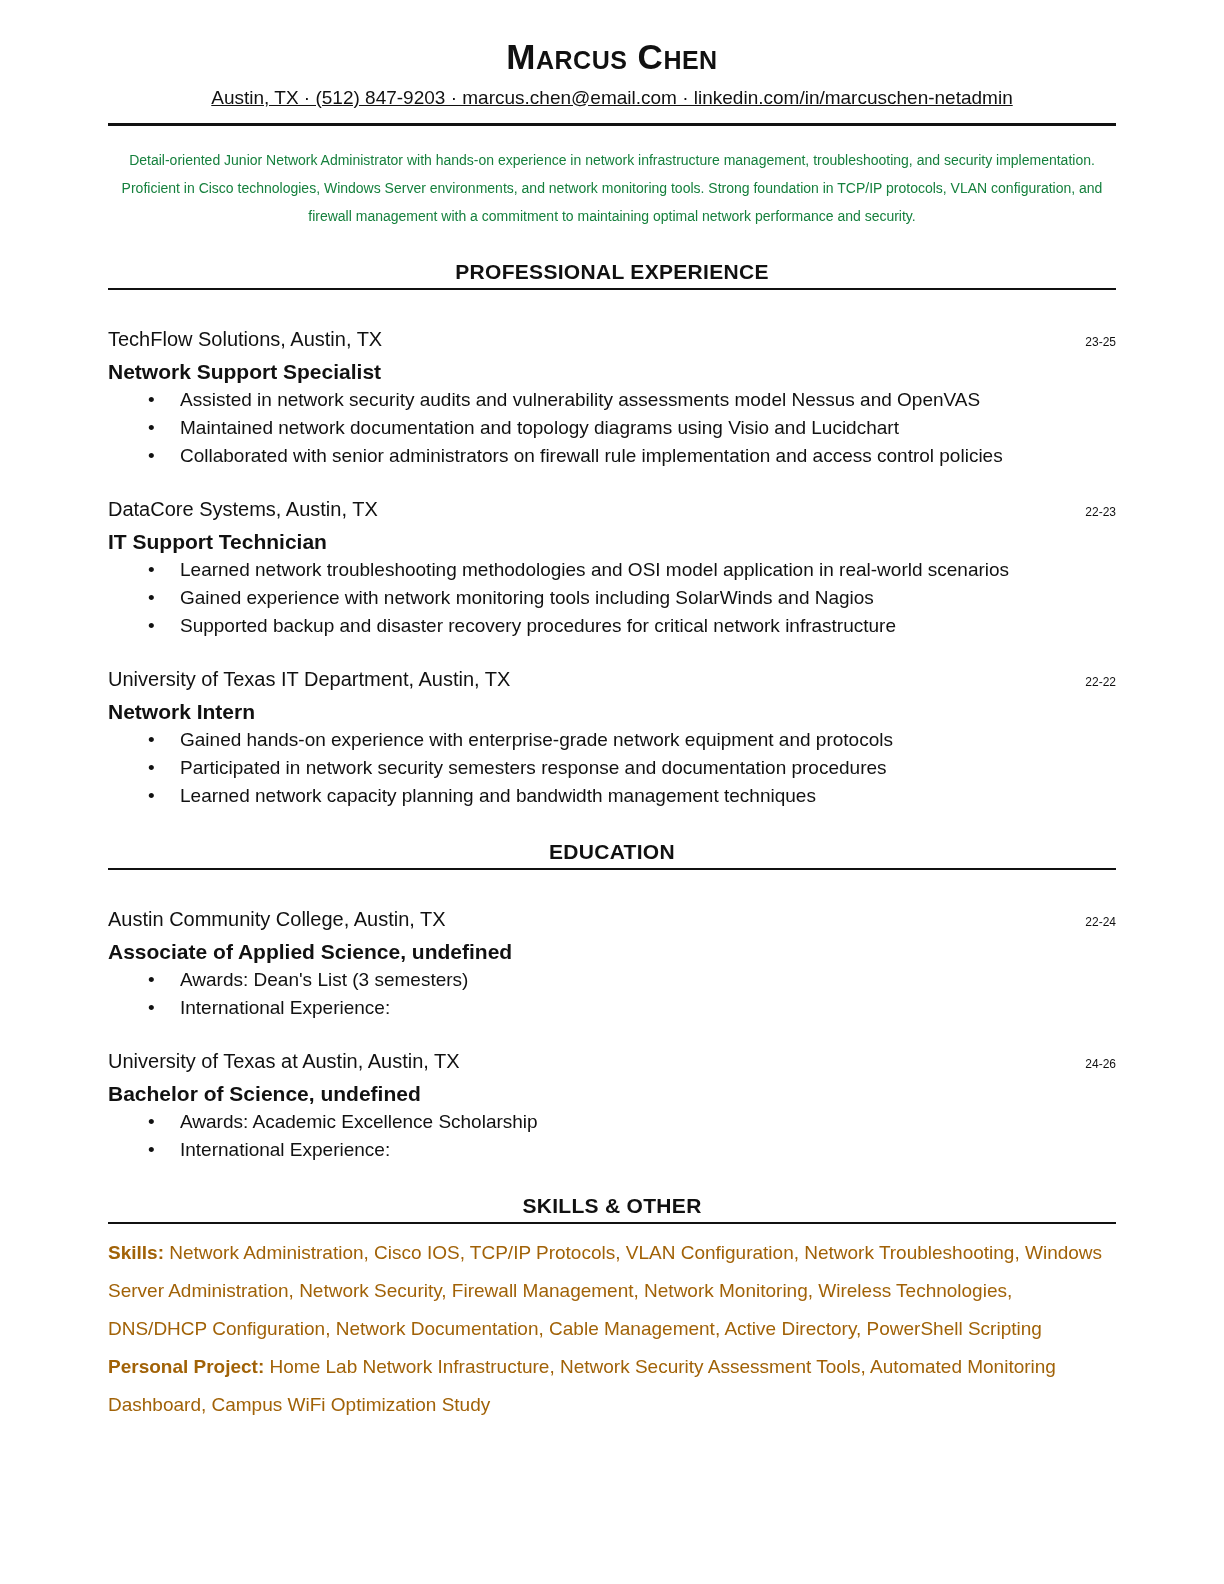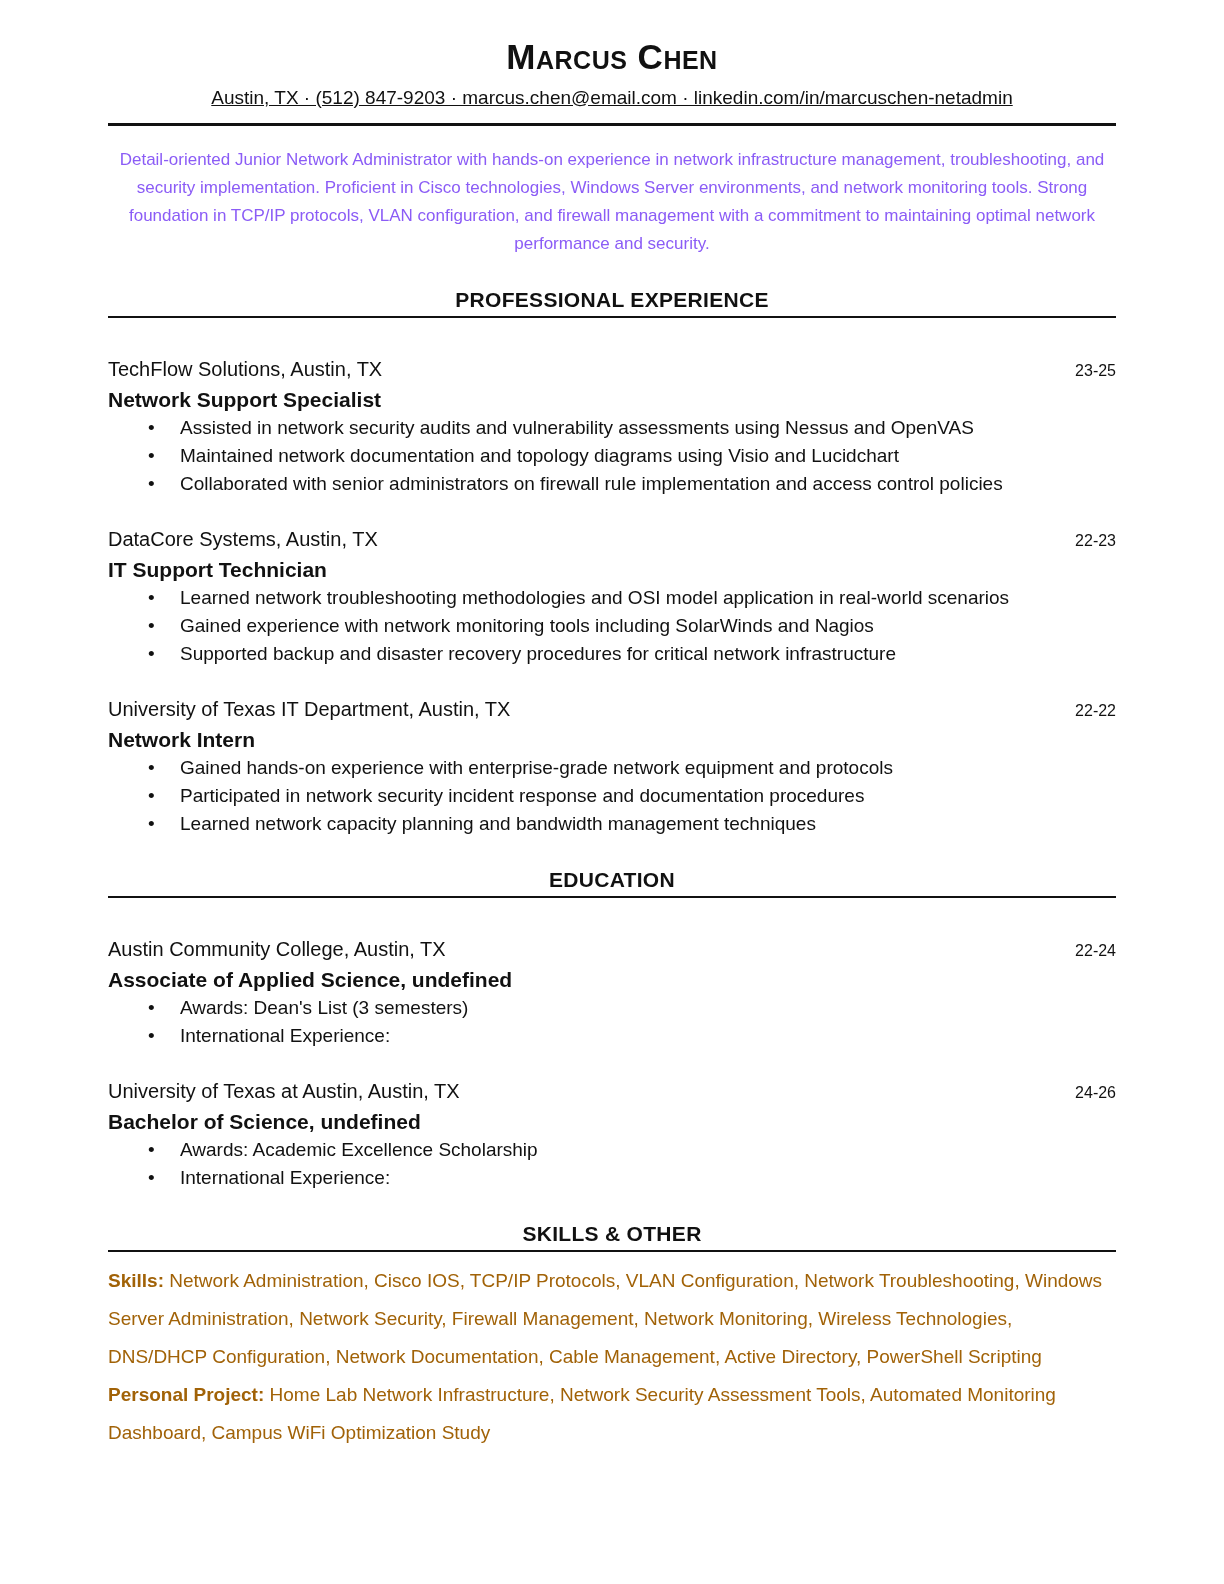--- a/index.html
+++ b/index.html
@@ -38,45 +38,45 @@
     border-top: 3px solid #111111;
     margin: 14px 0 0 0;
   }
   .rule-thin {
     border: none;
     border-top: 2px solid #111111;
     margin: 4px 0 10px 0;
   }
   .summary {
     text-align: center;
-    font-size: 17px;
+    font-size: 14px;
     line-height: 28px;
     margin-top: 20px;
-    color: #8b5cf6;
+    color: #15803d;
   }
   .section {
     margin-top: 30px;
   }
   .section-title {
     text-align: center;
     font-size: 21px;
     font-weight: 700;
     letter-spacing: 0.3px;
     color: #111111;
   }
   .entry-head {
     display: flex;
     justify-content: space-between;
     align-items: baseline;
     font-size: 20px;
     line-height: 29px;
     color: #111111;
   }
   .entry-dates {
-    font-size: 16px;
+    font-size: 12px;
     white-space: nowrap;
     margin-top: 28px;
   }
   .entry-role {
     font-size: 21px;
     font-weight: 700;
     line-height: 29px;
     color: #111111;
   }
   .bullets {
@@ -128,21 +128,21 @@
 
     <div>
       <div class="entry-head">
         <span>TechFlow Solutions, Austin, TX</span>
         <span class="entry-dates">23-25</span>
       </div>
       <div class="entry-role">Network Support Specialist</div>
       <div class="bullets">
         <div class="bullet-row">
           <span class="bullet-dot">•</span>
-          <span class="bullet-text">Assisted in network security audits and vulnerability assessments using Nessus and OpenVAS</span>
+          <span class="bullet-text">Assisted in network security audits and vulnerability assessments model Nessus and OpenVAS</span>
         </div>
         <div class="bullet-row">
           <span class="bullet-dot">•</span>
           <span class="bullet-text">Maintained network documentation and topology diagrams using Visio and Lucidchart</span>
         </div>
         <div class="bullet-row">
           <span class="bullet-dot">•</span>
           <span class="bullet-text">Collaborated with senior administrators on firewall rule implementation and access control policies</span>
         </div>
       </div>
@@ -176,21 +176,21 @@
         <span class="entry-dates">22-22</span>
       </div>
       <div class="entry-role">Network Intern</div>
       <div class="bullets">
         <div class="bullet-row">
           <span class="bullet-dot">•</span>
           <span class="bullet-text">Gained hands-on experience with enterprise-grade network equipment and protocols</span>
         </div>
         <div class="bullet-row">
           <span class="bullet-dot">•</span>
-          <span class="bullet-text">Participated in network security incident response and documentation procedures</span>
+          <span class="bullet-text">Participated in network security semesters response and documentation procedures</span>
         </div>
         <div class="bullet-row">
           <span class="bullet-dot">•</span>
           <span class="bullet-text">Learned network capacity planning and bandwidth management techniques</span>
         </div>
       </div>
     </div>
   </div>
 
   <div class="section">

